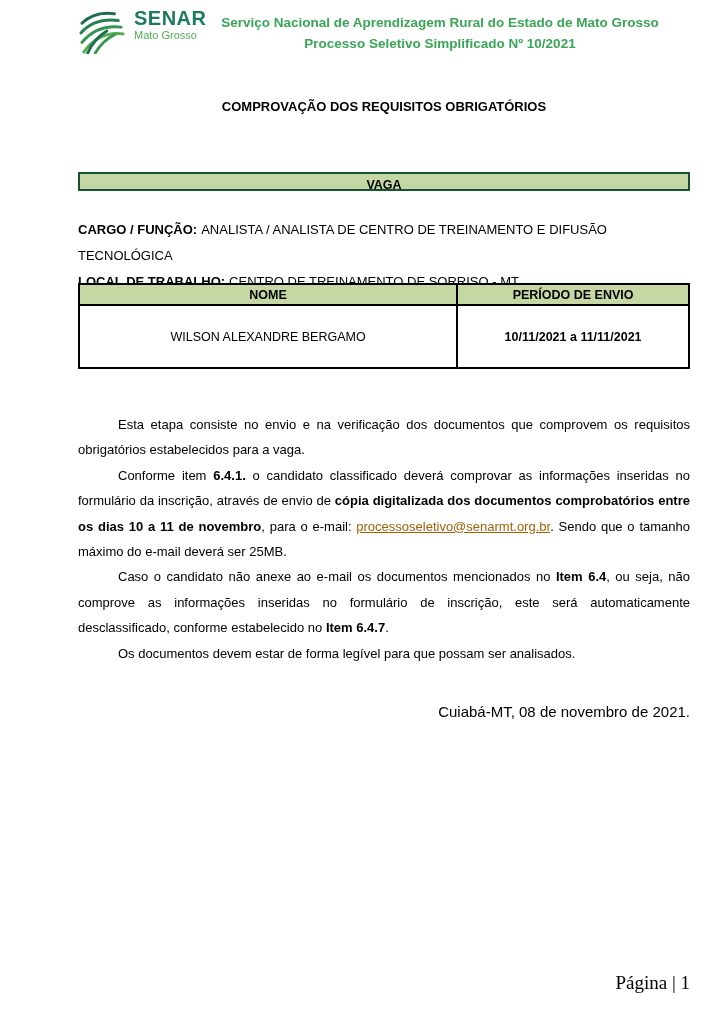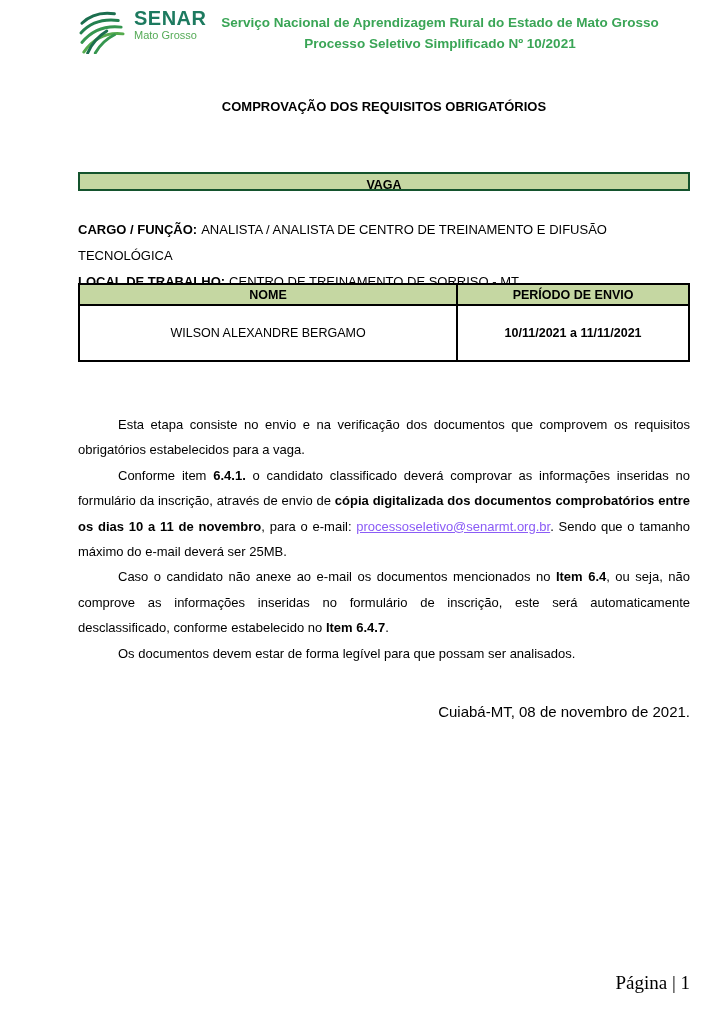--- a/index.html
+++ b/index.html
@@ -56,33 +56,33 @@
   .req-table {
     position: absolute; top: 283px; left: 78px; width: 612px;
     border-collapse: collapse; table-layout: fixed;
   }
   .req-table th, .req-table td {
     border: 2px solid #000000; text-align: center; padding: 0;
   }
   .req-table th {
     background: #c5d7a2; font-size: 12.5px; font-weight: bold; height: 21px;
   }
-  .req-table td { height: 56px; font-size: 12.5px; background: #ffffff; }
+  .req-table td { height: 63px; font-size: 12.5px; background: #ffffff; }
   .req-table td.periodo { font-weight: bold; }
   .col-nome { width: 62%; }
   .col-periodo { width: 38%; }
 
   
   .body-text {
     position: absolute; top: 412px; left: 78px; width: 612px;
     font-size: 13px; line-height: 25.4px;
   }
   .body-text p { margin: 0; text-align: justify; text-indent: 40px; }
   .b { font-weight: bold; }
-  a.link { color: #8b5cf6; text-decoration: underline; cursor: pointer; }
+  a.link { color: #a16207; text-decoration: underline; cursor: pointer; }
 
   
   .date-line {
     position: absolute; top: 703px; left: 78px; width: 612px;
     text-align: right; font-size: 15px;
   }
 
   
   .signature {
     position: absolute; top: 845px; left: 78px; width: 612px;

